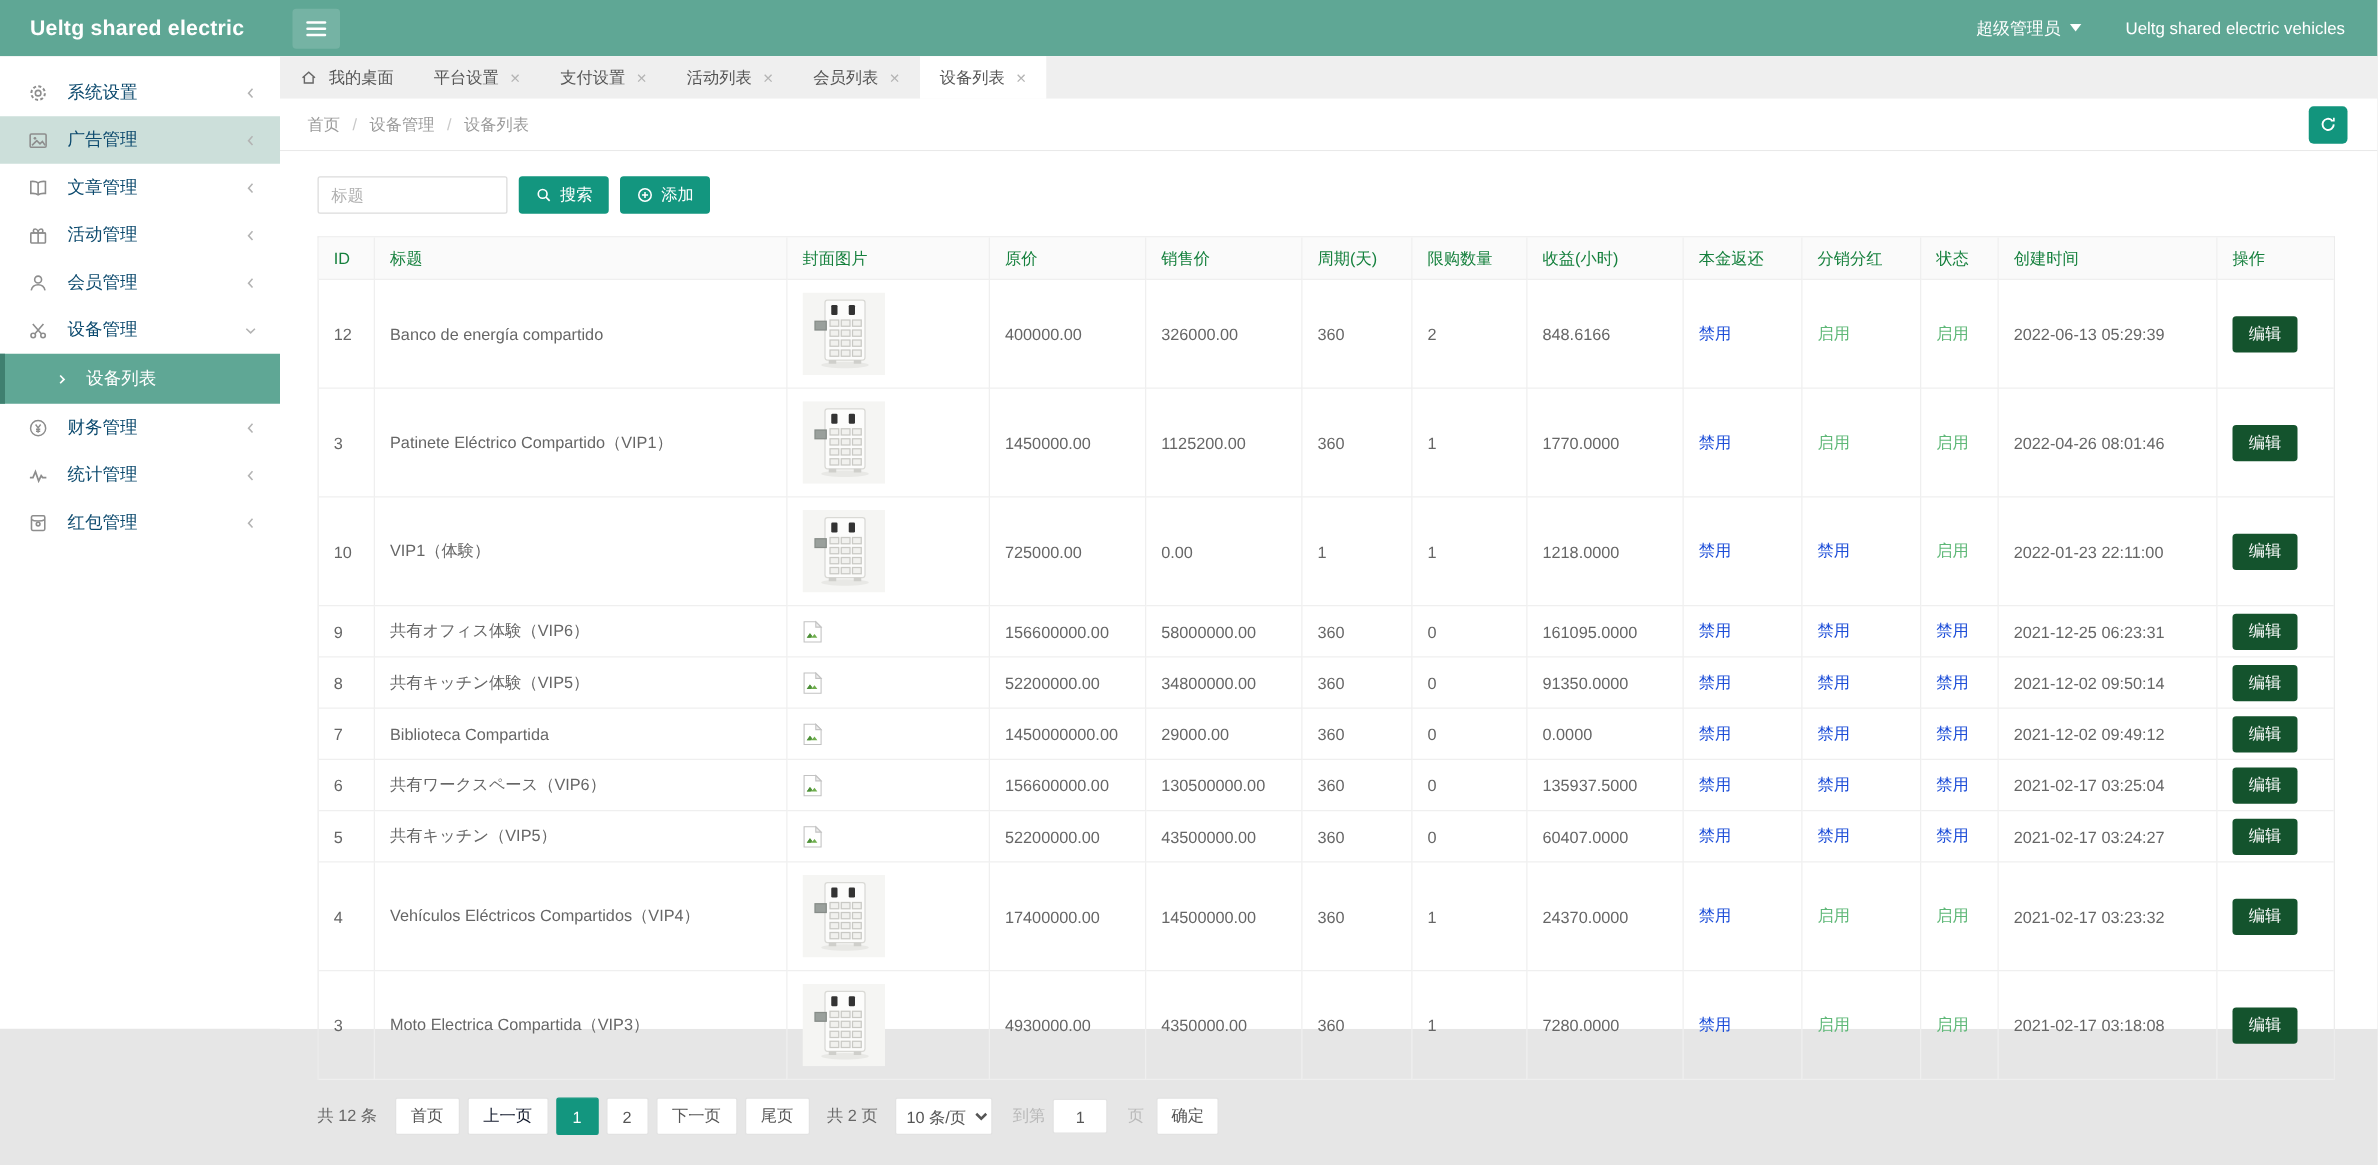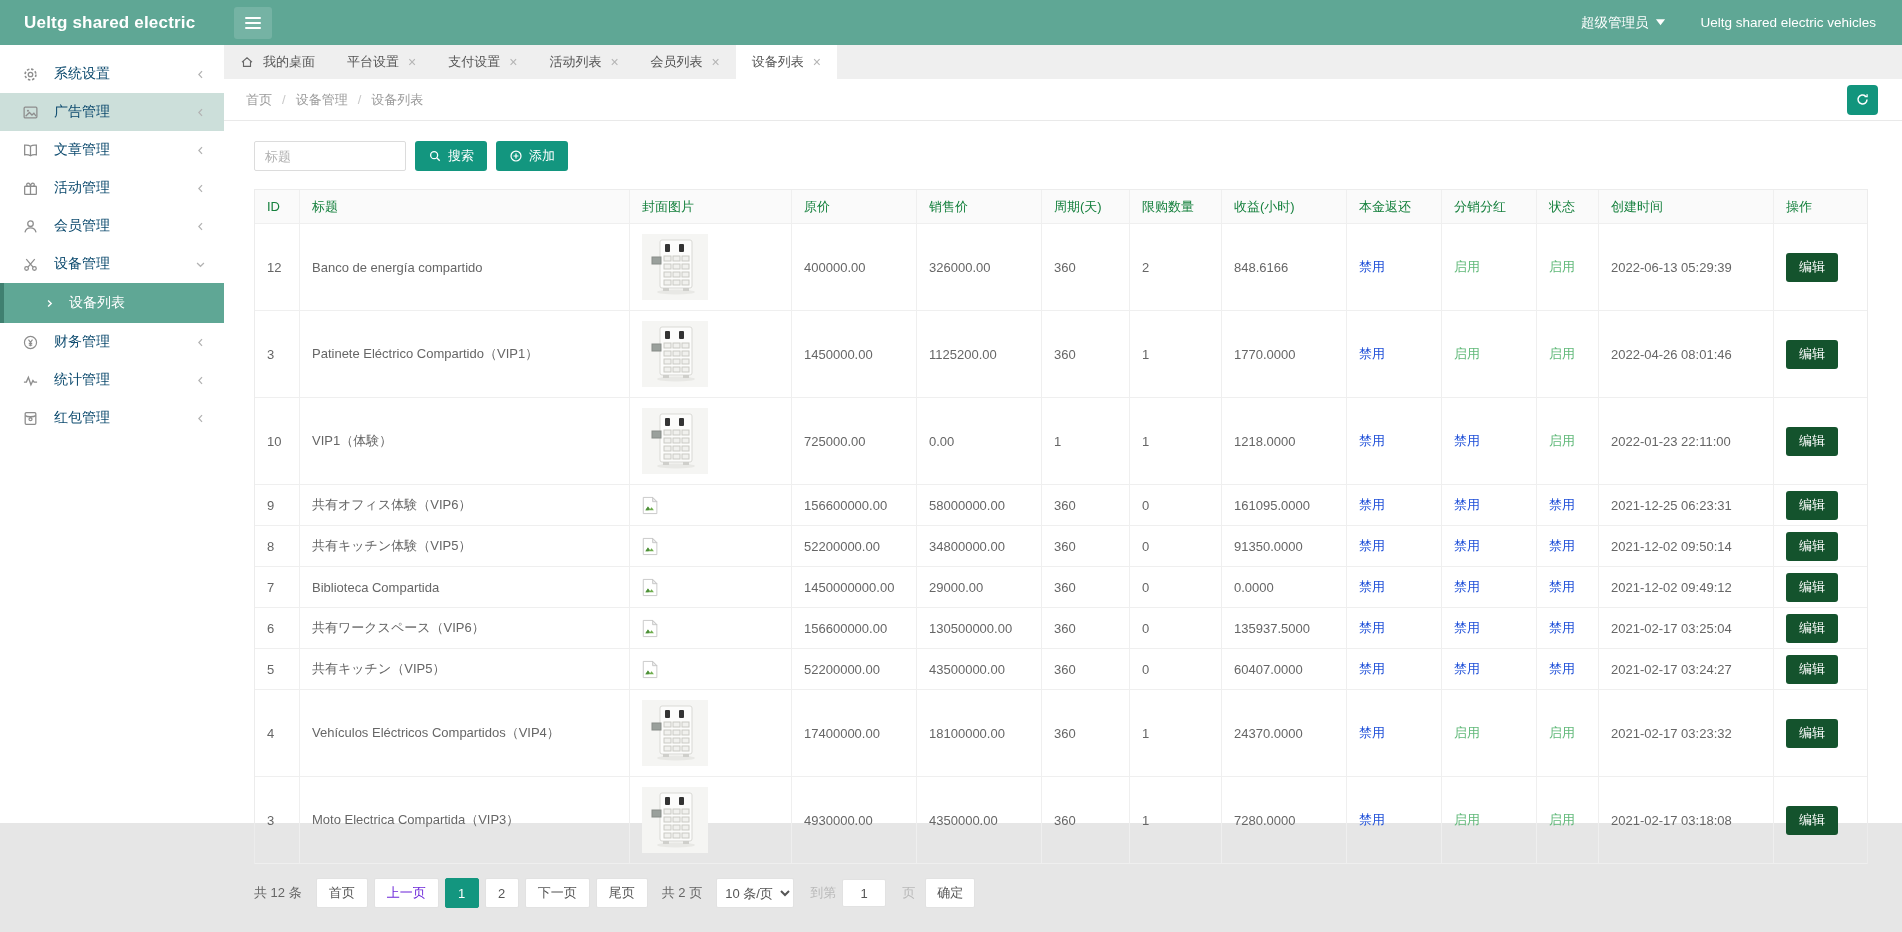--- a/index.html
+++ b/index.html
@@ -80,21 +80,21 @@
   .st-on { color:#5fb878; }
   .edit-btn { width:52px; height:29px; background:#14532d; color:#fff; border:none; border-radius:3px;
     font-size:13px; cursor:pointer; }
   .img-ph svg { display:block; }
 
   
   .pagination { display:flex; align-items:center; gap:6px; margin-top:14px; font-size:13px; color:#666; }
   .pg-total { margin-right:8px; }
   .pg-btn { min-width:36px; height:30px; border:1px solid #e2e2e2; background:#fff; border-radius:2px;
     color:#555; font-size:13px; padding:0 12px; cursor:pointer; }
-  .pg-btn.disabled { color:#6d28d9; cursor:default; }
+  .pg-btn.disabled { color:#0f172a; cursor:default; }
   .pg-btn.num { width:34px; min-width:34px; padding:0; }
   .pg-btn.active { background:#13967f; border-color:#13967f; color:#fff; }
   .pg-pages { display:contents; }
   .pg-count { margin:0 8px; }
   .pg-size { height:30px; border:1px solid #e2e2e2; border-radius:2px; background:#fff; color:#555;
     font-size:13px; padding:0 4px; outline:none; }
   .goto-label { color:#b9b9b9; margin-left:10px; }
   .goto-input { width:44px; height:28px; border:1px solid #e2e2e2; border-radius:2px; text-align:center;
     font-size:13px; color:#555; outline:none; }
   .pg-confirm { height:30px; border:1px solid #e2e2e2; background:#fff; border-radius:2px; padding:0 11px;
@@ -686,21 +686,21 @@
                         <rect x="31" y="46" width="7" height="5"></rect>
                         <rect x="40" y="46" width="7" height="5"></rect>
                       </g>
                       <rect x="10" y="23" width="9" height="7" fill="#9aa09c" stroke="#878c88"></rect>
                       <rect x="21" y="54" width="6" height="3" fill="#cfcfcb"></rect>
                       <rect x="41" y="54" width="6" height="3" fill="#cfcfcb"></rect>
                     </svg>
                   </span>
                 </div>
                 <div class="cell">17400000.00</div>
-                <div class="cell">18100000.00</div>
+                <div class="cell">14500000.00</div>
                 <div class="cell">360</div>
                 <div class="cell">1</div>
                 <div class="cell">24370.0000</div>
                 <div class="cell">
                   <span class="st-off">禁用</span>
                 </div>
                 <div class="cell">
                   <span class="st-on">启用</span>
                 </div>
                 <div class="cell">

